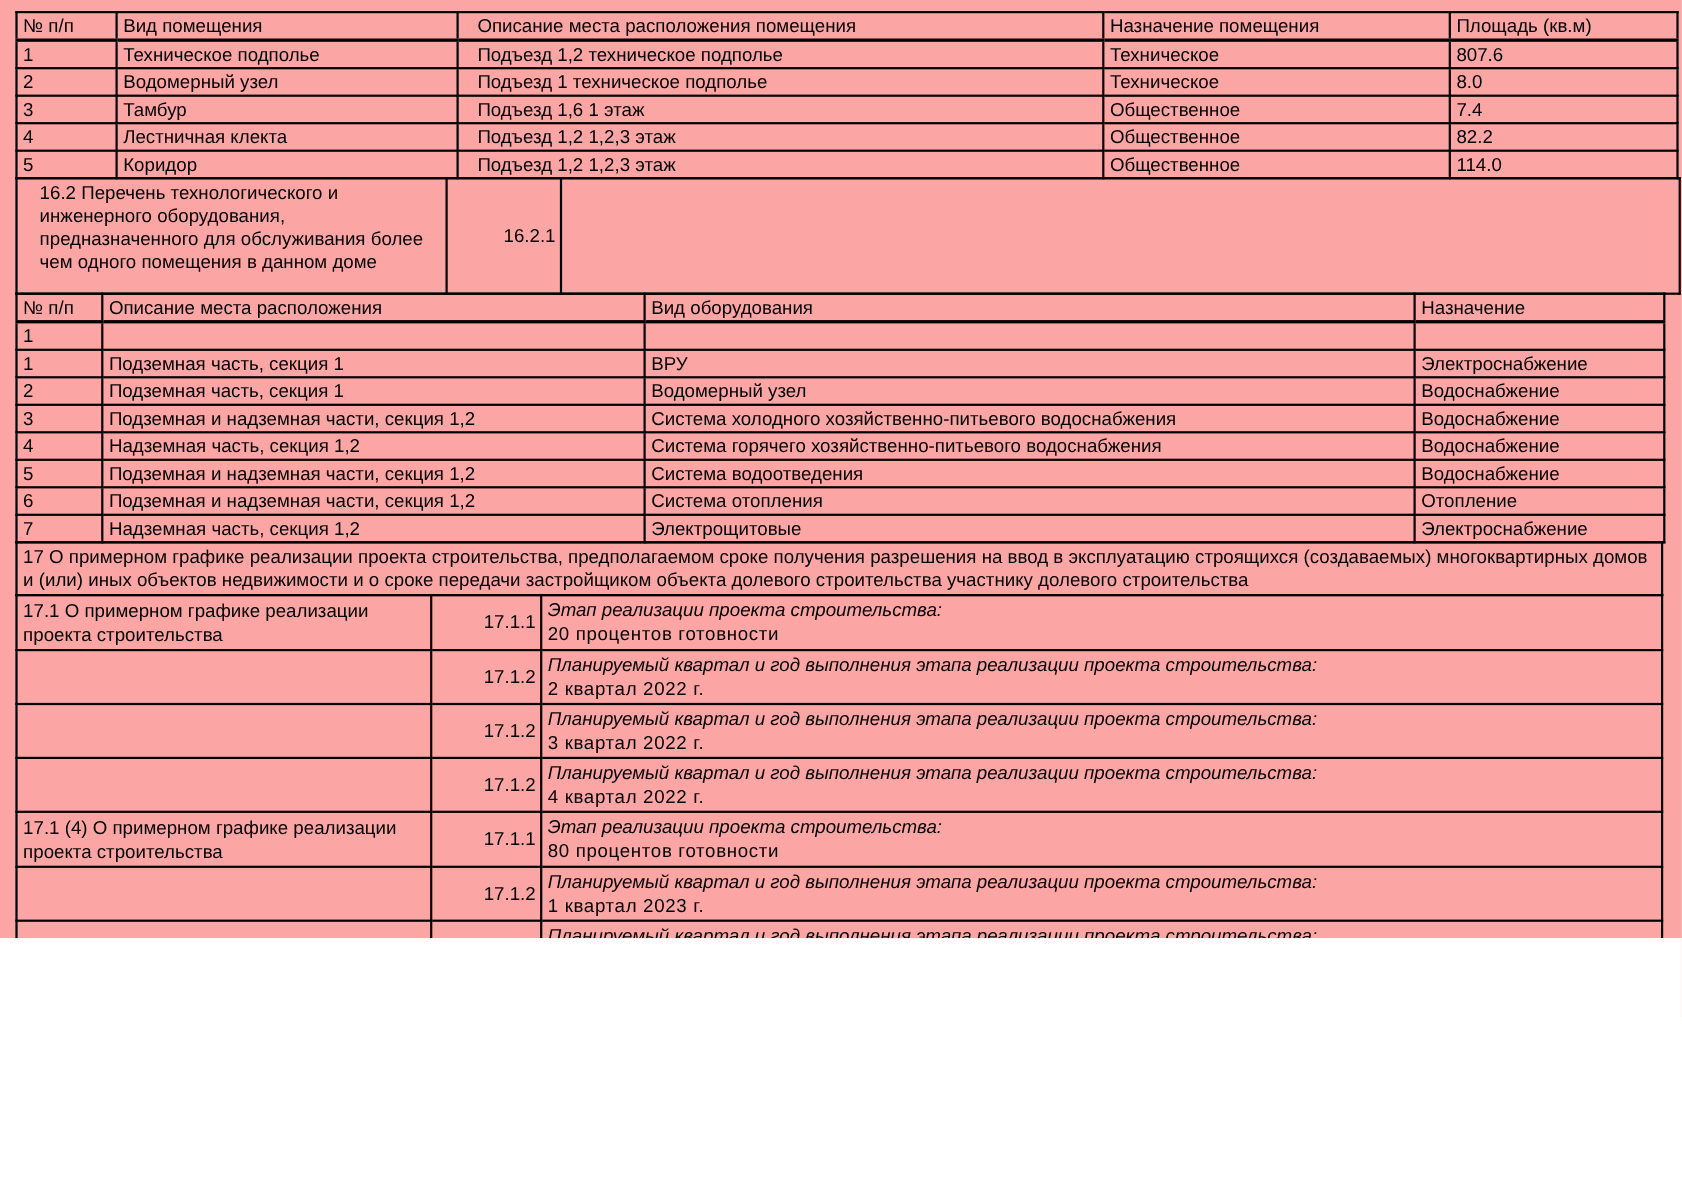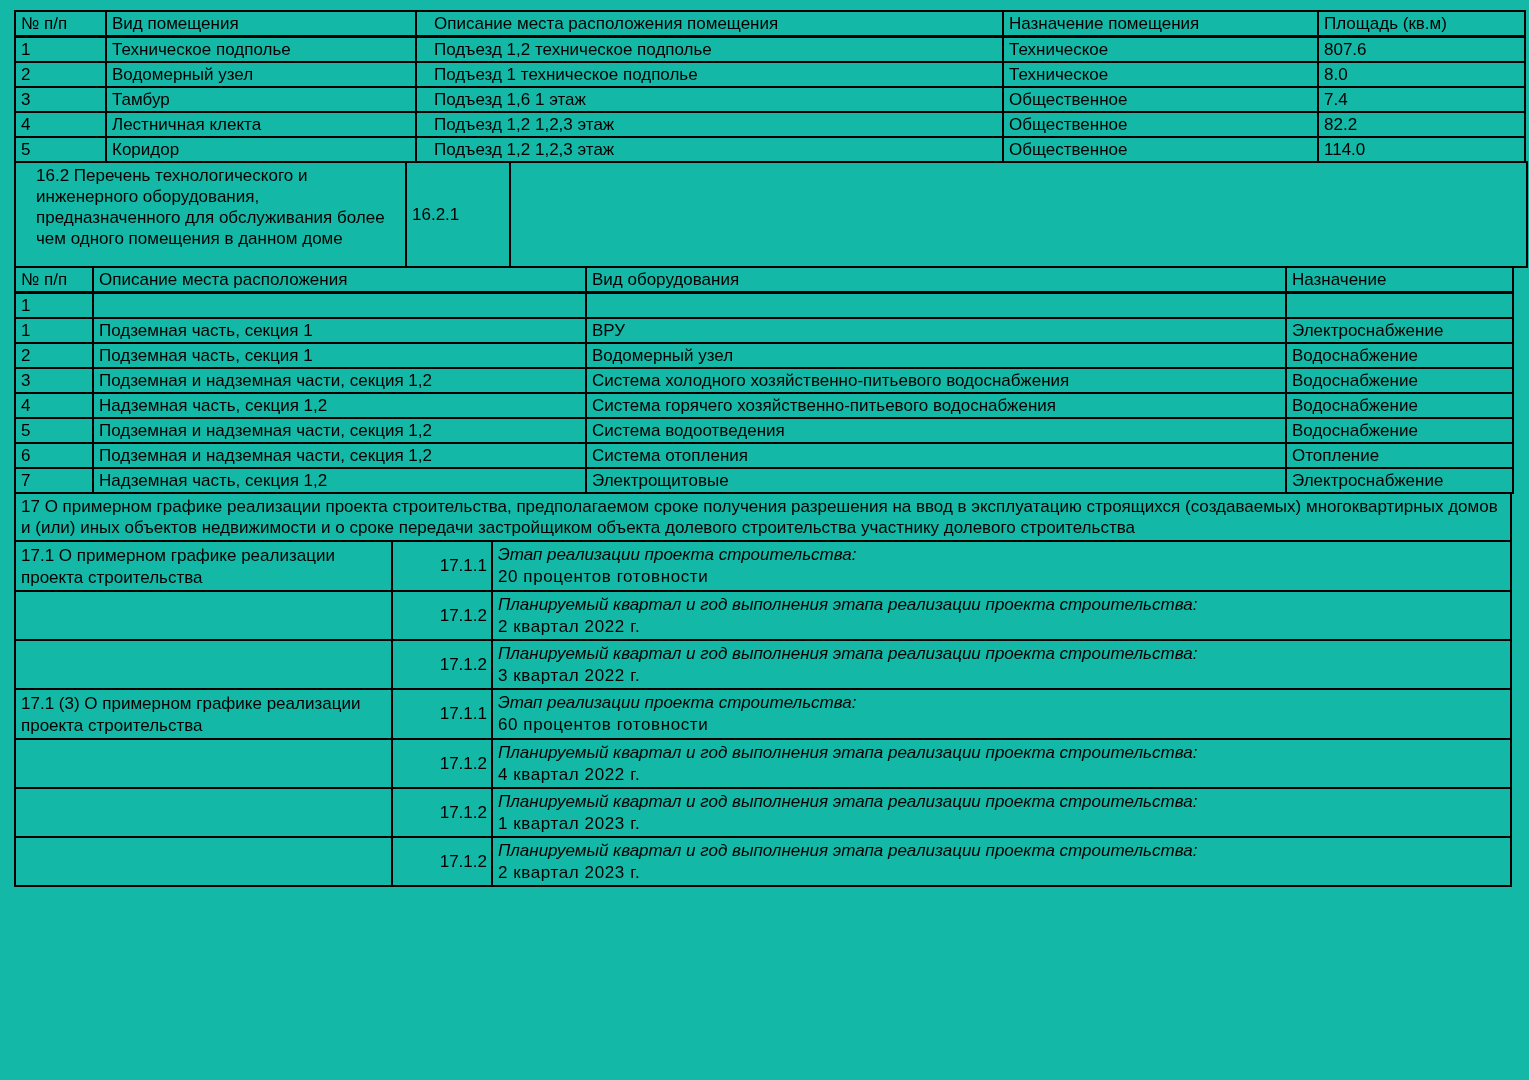--- a/index.html
+++ b/index.html
@@ -5,22 +5,22 @@
   html, body {
     margin: 0;
     padding: 0;
     background: #ffffff;
     font-family: "Liberation Sans", "DejaVu Sans", sans-serif;
     color: #000000;
   }
   .page {
     position: relative;
     width: 1529px;
-    height: 1080px;
-    background: #14b8a6;
+    height: 853px;
+    background: #fca5a5;
     overflow: hidden;
   }
   .doc {
     position: absolute;
     left: 14px;
     top: 10px;
     width: 1498px;
   }
   table {
     border-collapse: collapse;
@@ -43,21 +43,21 @@
   .t1 td, .t1 th { height: 21px; line-height: 21px; }
   .t1 th { border-bottom-width: 3px; }
   .t1 .c0 { width: 80px; }
   .t1 .c1 { width: 299px; }
   .t1 .c2 { width: 564px; padding-left: 17px; }
   .t1 .c3 { width: 304px; }
   .t1 .c4 { width: 196px; }
   
   .t162 td { vertical-align: top; white-space: normal; }
   .t162 .label { width: 365px; line-height: 21px; height: 100px; padding-top: 2px; padding-left: 20px; }
-  .t162 .code { width: 93px; vertical-align: middle; }
+  .t162 .code { width: 93px; vertical-align: middle; text-align: right; }
   .t162 .val { width: 1006px; }
   
   .t2 td, .t2 th { height: 21px; line-height: 21px; }
   .t2 th { border-bottom-width: 3px; }
   .t2 .c0 { width: 67px; }
   .t2 .c1 { width: 482px; }
   .t2 .c2 { width: 689px; }
   .t2 .c3 { width: 216px; }
   
   .t17 td {
@@ -228,33 +228,33 @@
       </tr>
       <tr>
         <td class="label"></td>
         <td class="code">17.1.2</td>
         <td class="content">
           <span class="caption">Планируемый квартал и год выполнения этапа реализации проекта строительства:</span>
           <span class="value">3 квартал 2022 г.</span>
         </td>
       </tr>
       <tr>
-        <td class="label">17.1 (3) О примерном графике реализации проекта строительства</td>
+        <td class="label"></td>
+        <td class="code">17.1.2</td>
+        <td class="content">
+          <span class="caption">Планируемый квартал и год выполнения этапа реализации проекта строительства:</span>
+          <span class="value">4 квартал 2022 г.</span>
+        </td>
+      </tr>
+      <tr>
+        <td class="label">17.1 (4) О примерном графике реализации проекта строительства</td>
         <td class="code">17.1.1</td>
         <td class="content">
           <span class="caption">Этап реализации проекта строительства:</span>
-          <span class="value">60 процентов готовности</span>
-        </td>
-      </tr>
-      <tr>
-        <td class="label"></td>
-        <td class="code">17.1.2</td>
-        <td class="content">
-          <span class="caption">Планируемый квартал и год выполнения этапа реализации проекта строительства:</span>
-          <span class="value">4 квартал 2022 г.</span>
+          <span class="value">80 процентов готовности</span>
         </td>
       </tr>
       <tr>
         <td class="label"></td>
         <td class="code">17.1.2</td>
         <td class="content">
           <span class="caption">Планируемый квартал и год выполнения этапа реализации проекта строительства:</span>
           <span class="value">1 квартал 2023 г.</span>
         </td>
       </tr>

